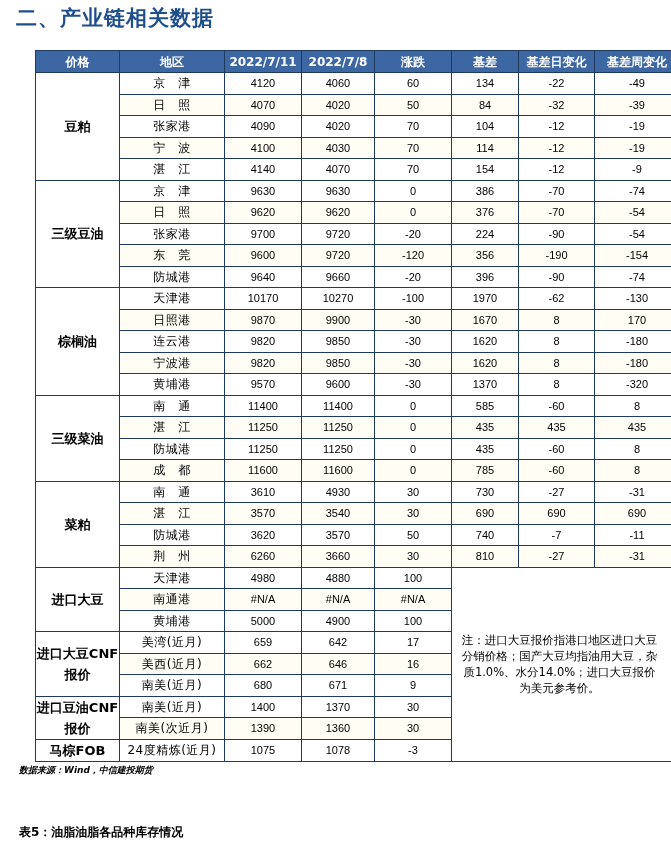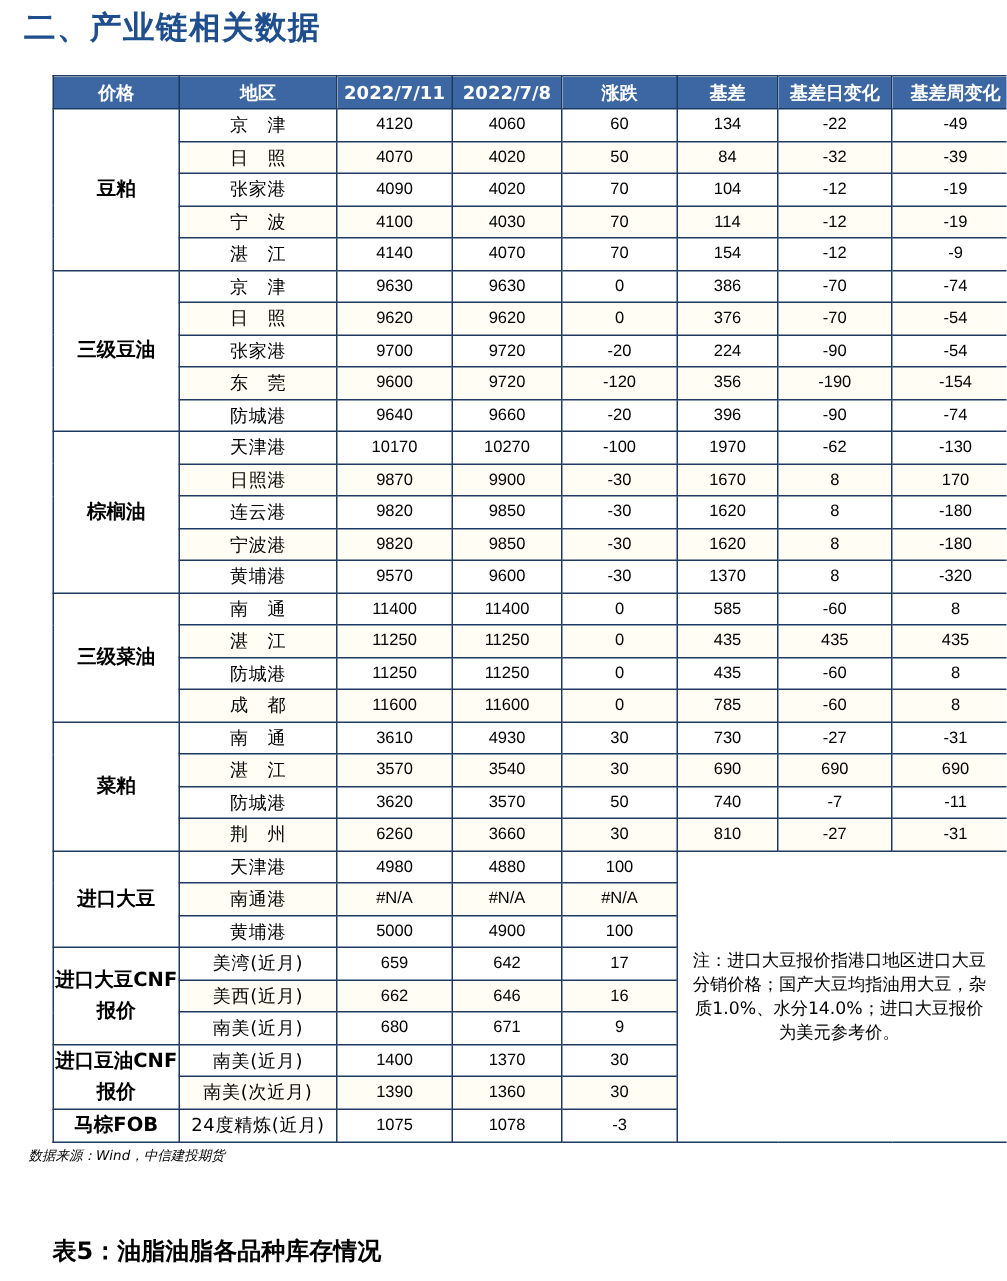--- a/index.html
+++ b/index.html
@@ -11,22 +11,22 @@
          table-layout:fixed; width:644px;margin-left:24px; }
   table.data th, table.data td { border:1px solid #1f3a60; text-align:center; padding:0;
          height:20.5px; font-size:11px; line-height:20px; overflow:hidden; white-space:nowrap; }
   table.data th { background:#3c67a3; color:#ffffff; font-weight:bold; font-size:12px; height:21px; }
   table.data td.num { font-family:"Liberation Sans", sans-serif; font-size:11px; }
   table.data td.region { font-size:12px; letter-spacing:0.5px;text-align:center; }
   table.data td.cat { font-weight:bold; font-size:13px; white-space:normal; line-height:21px; }
   table.data td.note { text-align:center; vertical-align:middle; white-space:normal;
          font-size:11.5px; line-height:16px; padding:0 18px 0 6px; }
   table.data tr.alt td.shade { background:#fffdf4; }
-  .source { position:absolute; left:19px; top:764px; font-size:9px; font-weight:normal; font-style:italic; color:#000; }
-  .table-caption { position:absolute; left:19px; top:824px; font-size:16px; font-weight:bold; color:#000;margin-left:16px; }
+  .source { position:absolute; left:19px; top:764px; font-size:9px; font-weight:bold; font-style:italic; color:#000; }
+  .table-caption { position:absolute; left:19px; top:824px; font-size:12px; font-weight:bold; color:#000; }
 </style>
 </head>
 <body>
 
 <h1 class="section-title">二、产业链相关数据</h1>
 
 <table class="data">
   <colgroup>
     <col style="width:84px">
       <col style="width:105px">

